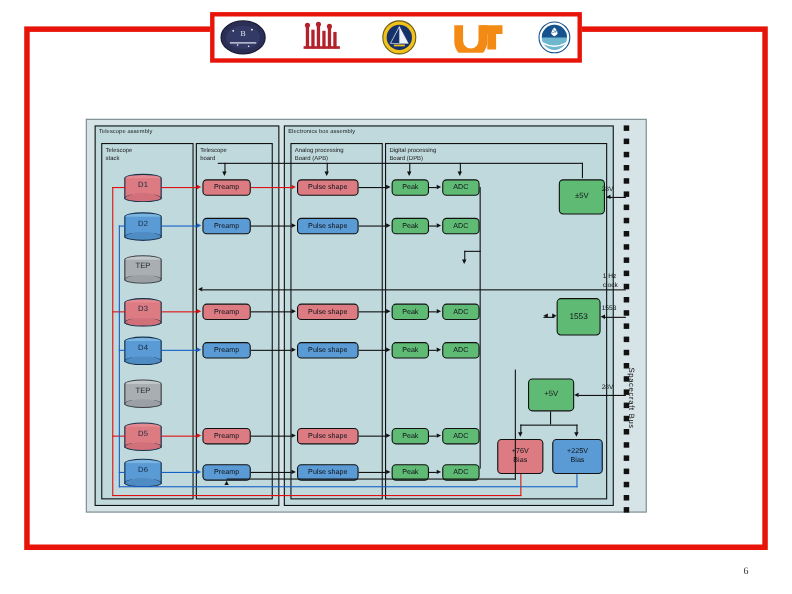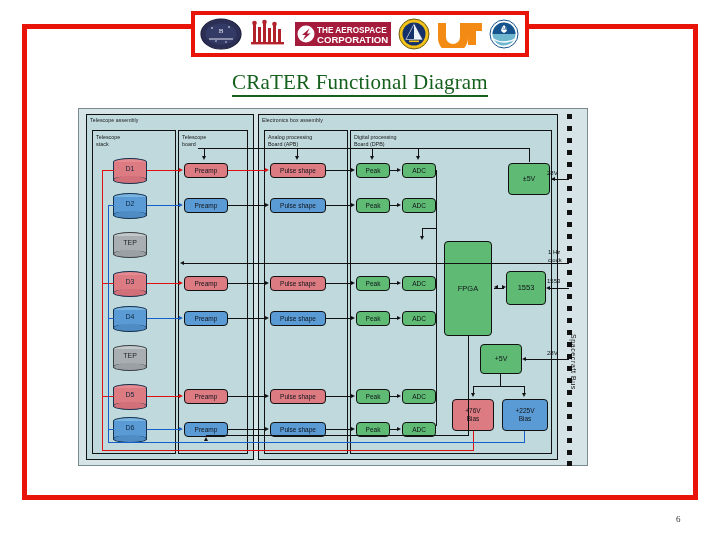--- a/index.html
+++ b/index.html
@@ -129,29 +129,20 @@
           <rect x="25" y="7" width="3" height="19"></rect>
             <rect x="30" y="11" width="3" height="15"></rect>
           <rect x="3" y="24" width="33" height="2.4"></rect>
           <circle cx="6.5" cy="5" r="2.3"></circle>
             <circle cx="16.5" cy="4" r="2.3"></circle>
             <circle cx="26.5" cy="6" r="2.3"></circle>
         </g>
       </svg>
     </div>
     <div class="logo">
-      <svg width="96" height="26" viewBox="0 0 96 26">
-        <rect x="0" y="1" width="96" height="24" fill="#a51b3c"></rect>
-        <circle cx="11" cy="13" r="8.5" fill="#fff"></circle>
-        <path d="M14.5 7.5 L7 14 L10.5 14 L8 19 L15.5 12.5 L12 12.5 Z" fill="#a51b3c"></path>
-        <text x="22" y="12" font-size="8.2" fill="#ffffff" font-family="Liberation Sans, sans-serif" font-weight="bold">THE AEROSPACE</text>
-        <text x="22" y="22" font-size="9.6" fill="#ffffff" font-family="Liberation Sans, sans-serif" font-weight="bold">CORPORATION</text>
-      </svg>
-    </div>
-    <div class="logo">
       <svg width="34" height="32" viewBox="0 0 34 32">
         <circle cx="17" cy="16" r="15" fill="#f2c21a" stroke="#6b5a10" stroke-width="1"></circle>
         <circle cx="17" cy="16" r="11.5" fill="#15316b"></circle>
         <path d="M8 22 L17 5 L26 22 Z" fill="#eef2fa" stroke="#15316b" stroke-width=".7"></path>
         <path d="M17 7 L17 21 L9.5 21 Z" fill="#15316b"></path>
         <rect x="12" y="22.5" width="10" height="1.6" fill="#f2c21a"></rect>
       </svg>
     </div>
     <div class="logo">
       <svg width="46" height="28" viewBox="0 0 46 28">
@@ -164,23 +155,20 @@
         <circle cx="16" cy="15" r="14" fill="#ffffff" stroke="#16528c" stroke-width="1"></circle>
         <circle cx="16" cy="15" r="11.5" fill="#6fb6cf"></circle>
         <path d="M4.6 15 a11.4 11.4 0 0 1 22.8 0 Z" fill="#16528c"></path>
         <path d="M16 6 C12 10 12 12 16 14 C20 12 20 10 16 6 Z" fill="#ffffff"></path>
         <text x="16" y="11" font-size="4.4" fill="#16528c" text-anchor="middle" font-family="Liberation Sans, sans-serif">NOAA</text>
         <path d="M5 20 q11 6 22 0" stroke="#ffffff" stroke-width="1.4" fill="none"></path>
       </svg>
     </div>
   </div>
 
-  <div class="title">
-    <span>CRaTER Functional Diagram</span>
-  </div>
 
   <div class="diagram">
 
     <div class="outerpanel"></div>
 
     <div class="assembly" style="left:8px;top:6px;width:168px;height:346px;"></div>
     <div class="asmlabel" style="left:12px;top:9px;">Telescope assembly</div>
 
     <div class="assembly" style="left:180px;top:6px;width:300px;height:346px;"></div>
     <div class="asmlabel" style="left:184px;top:9px;">Electronics box assembly</div>
@@ -321,21 +309,20 @@
     <div class="blk green" style="left:324px;top:314px;width:34px;height:15px;">ADC</div>
     <div class="ln blue" style="left:69px;top:321px;width:32px;height:1.2px;"></div>
     <div class="arw r blue" style="left:101px;top:318.5px;"></div>
     <div class="ln" style="left:150px;top:321px;width:37px;height:1.2px;"></div>
     <div class="arw r" style="left:187px;top:318.5px;"></div>
     <div class="ln" style="left:248px;top:321px;width:25px;height:1.2px;"></div>
     <div class="arw r" style="left:273px;top:318.5px;"></div>
     <div class="ln" style="left:312px;top:321px;width:7px;height:1.2px;"></div>
     <div class="arw r" style="left:319px;top:318.5px;"></div>
 
-    <div class="blk green" style="left:366px;top:133px;width:48px;height:95px;font-size:7.5px;">FPGA</div>
     <div class="blk green" style="left:428px;top:163px;width:40px;height:34px;font-size:7.5px;">1553</div>
     <div class="ln" style="left:416px;top:179.5px;width:10px;height:1.2px;"></div>
     <div class="arw r" style="left:424px;top:177px;"></div>
     <div class="arw l" style="left:416px;top:177px;"></div>
 
     <div class="ln" style="left:358px;top:62px;width:1.2px;height:256px;"></div>
     <div class="ln" style="left:344px;top:120px;width:15px;height:1.2px;"></div>
     <div class="ln" style="left:344px;top:120px;width:1.2px;height:10px;"></div>
     <div class="arw d" style="left:342px;top:128px;"></div>
 

